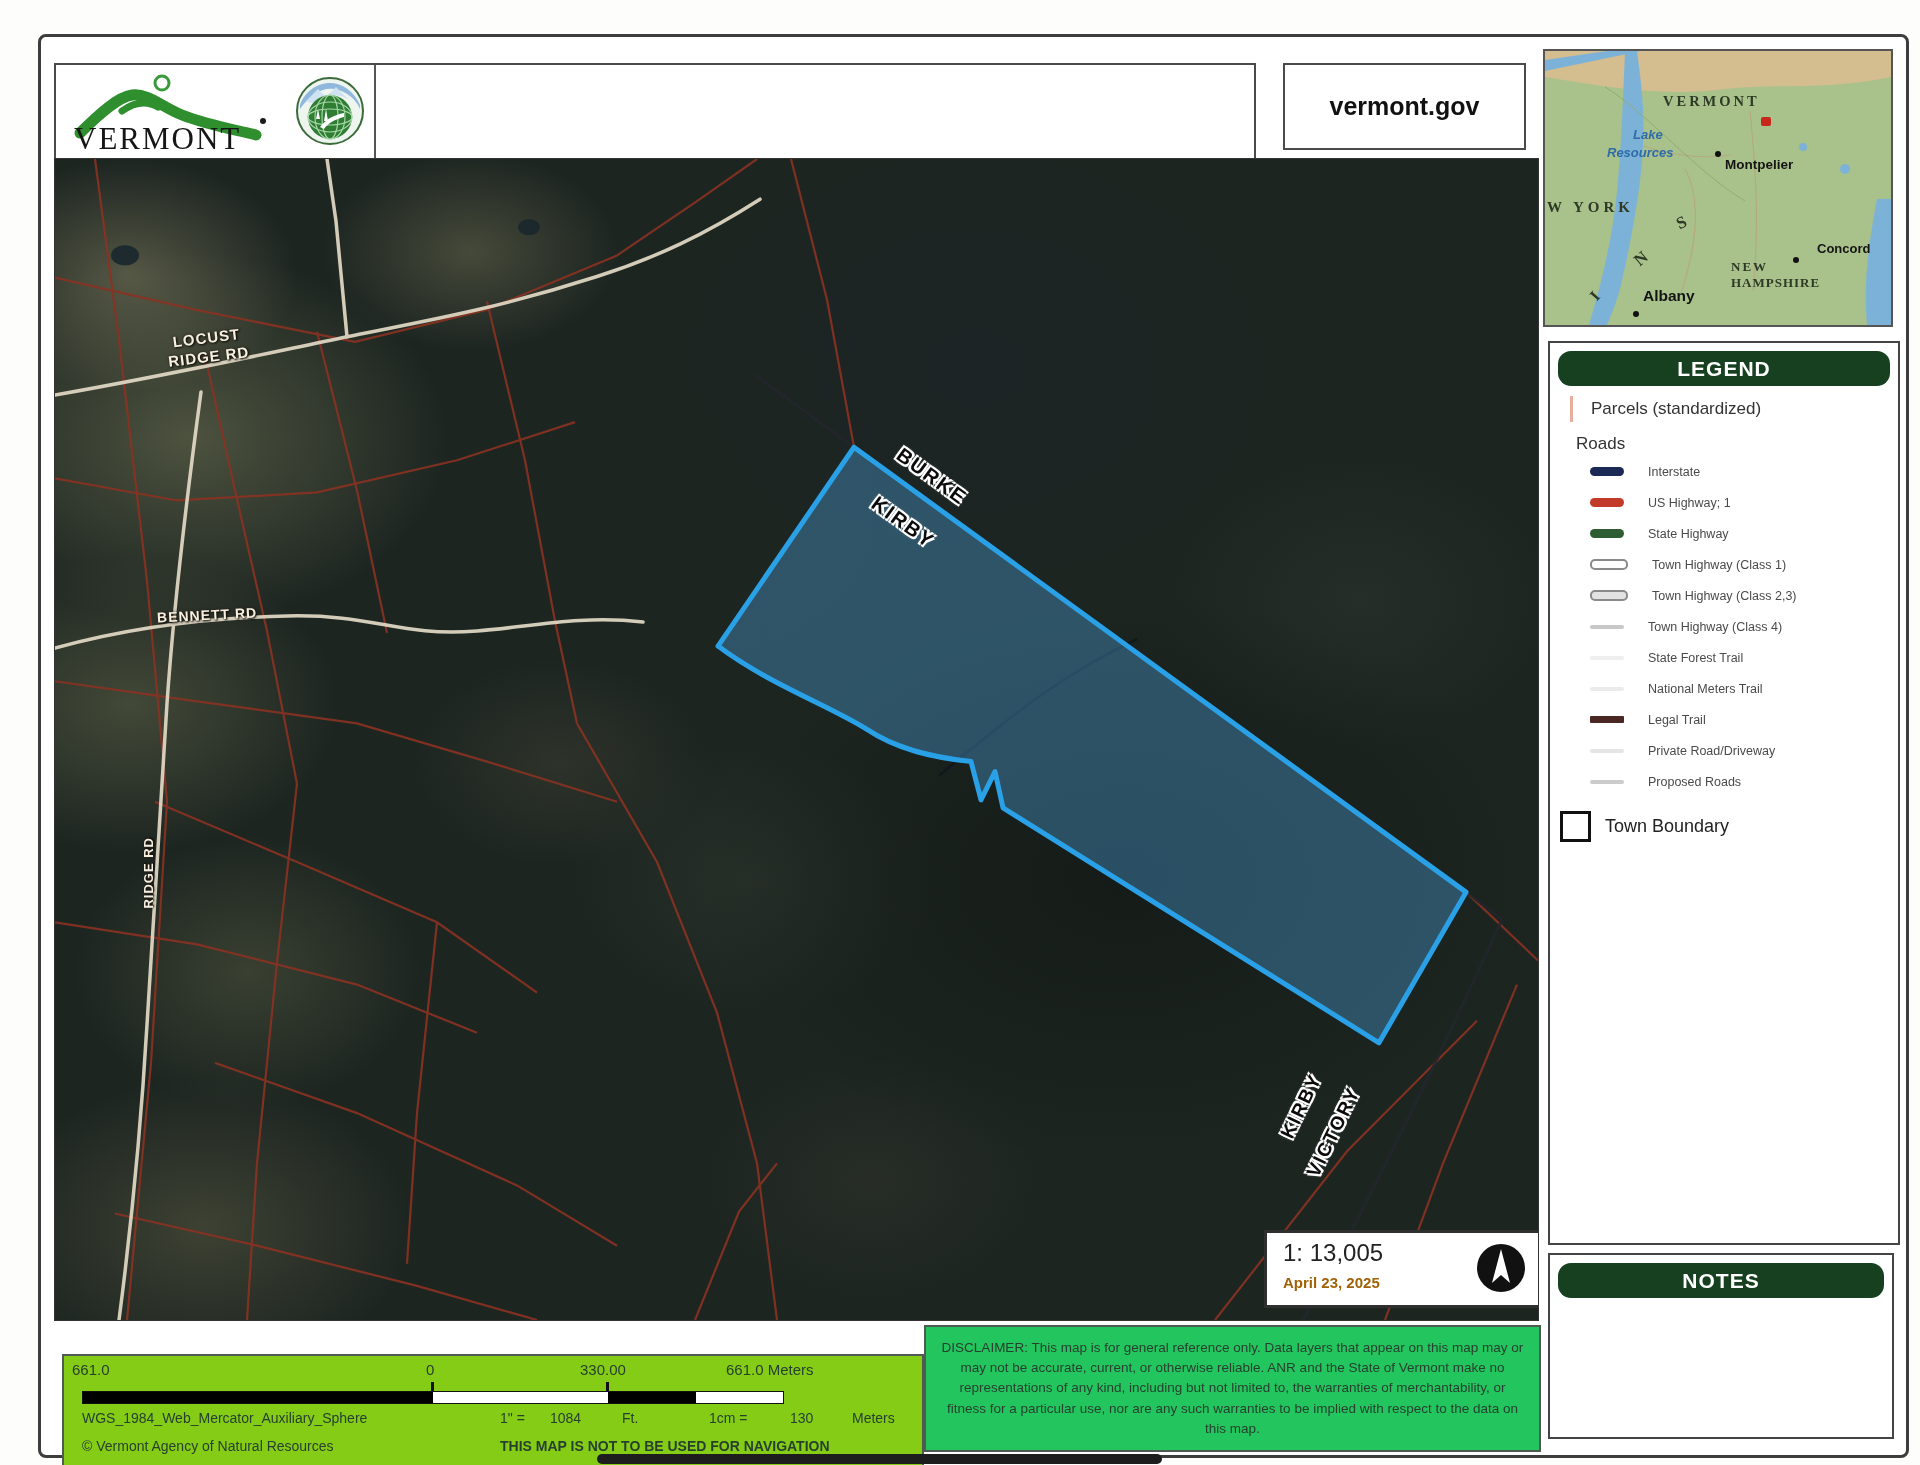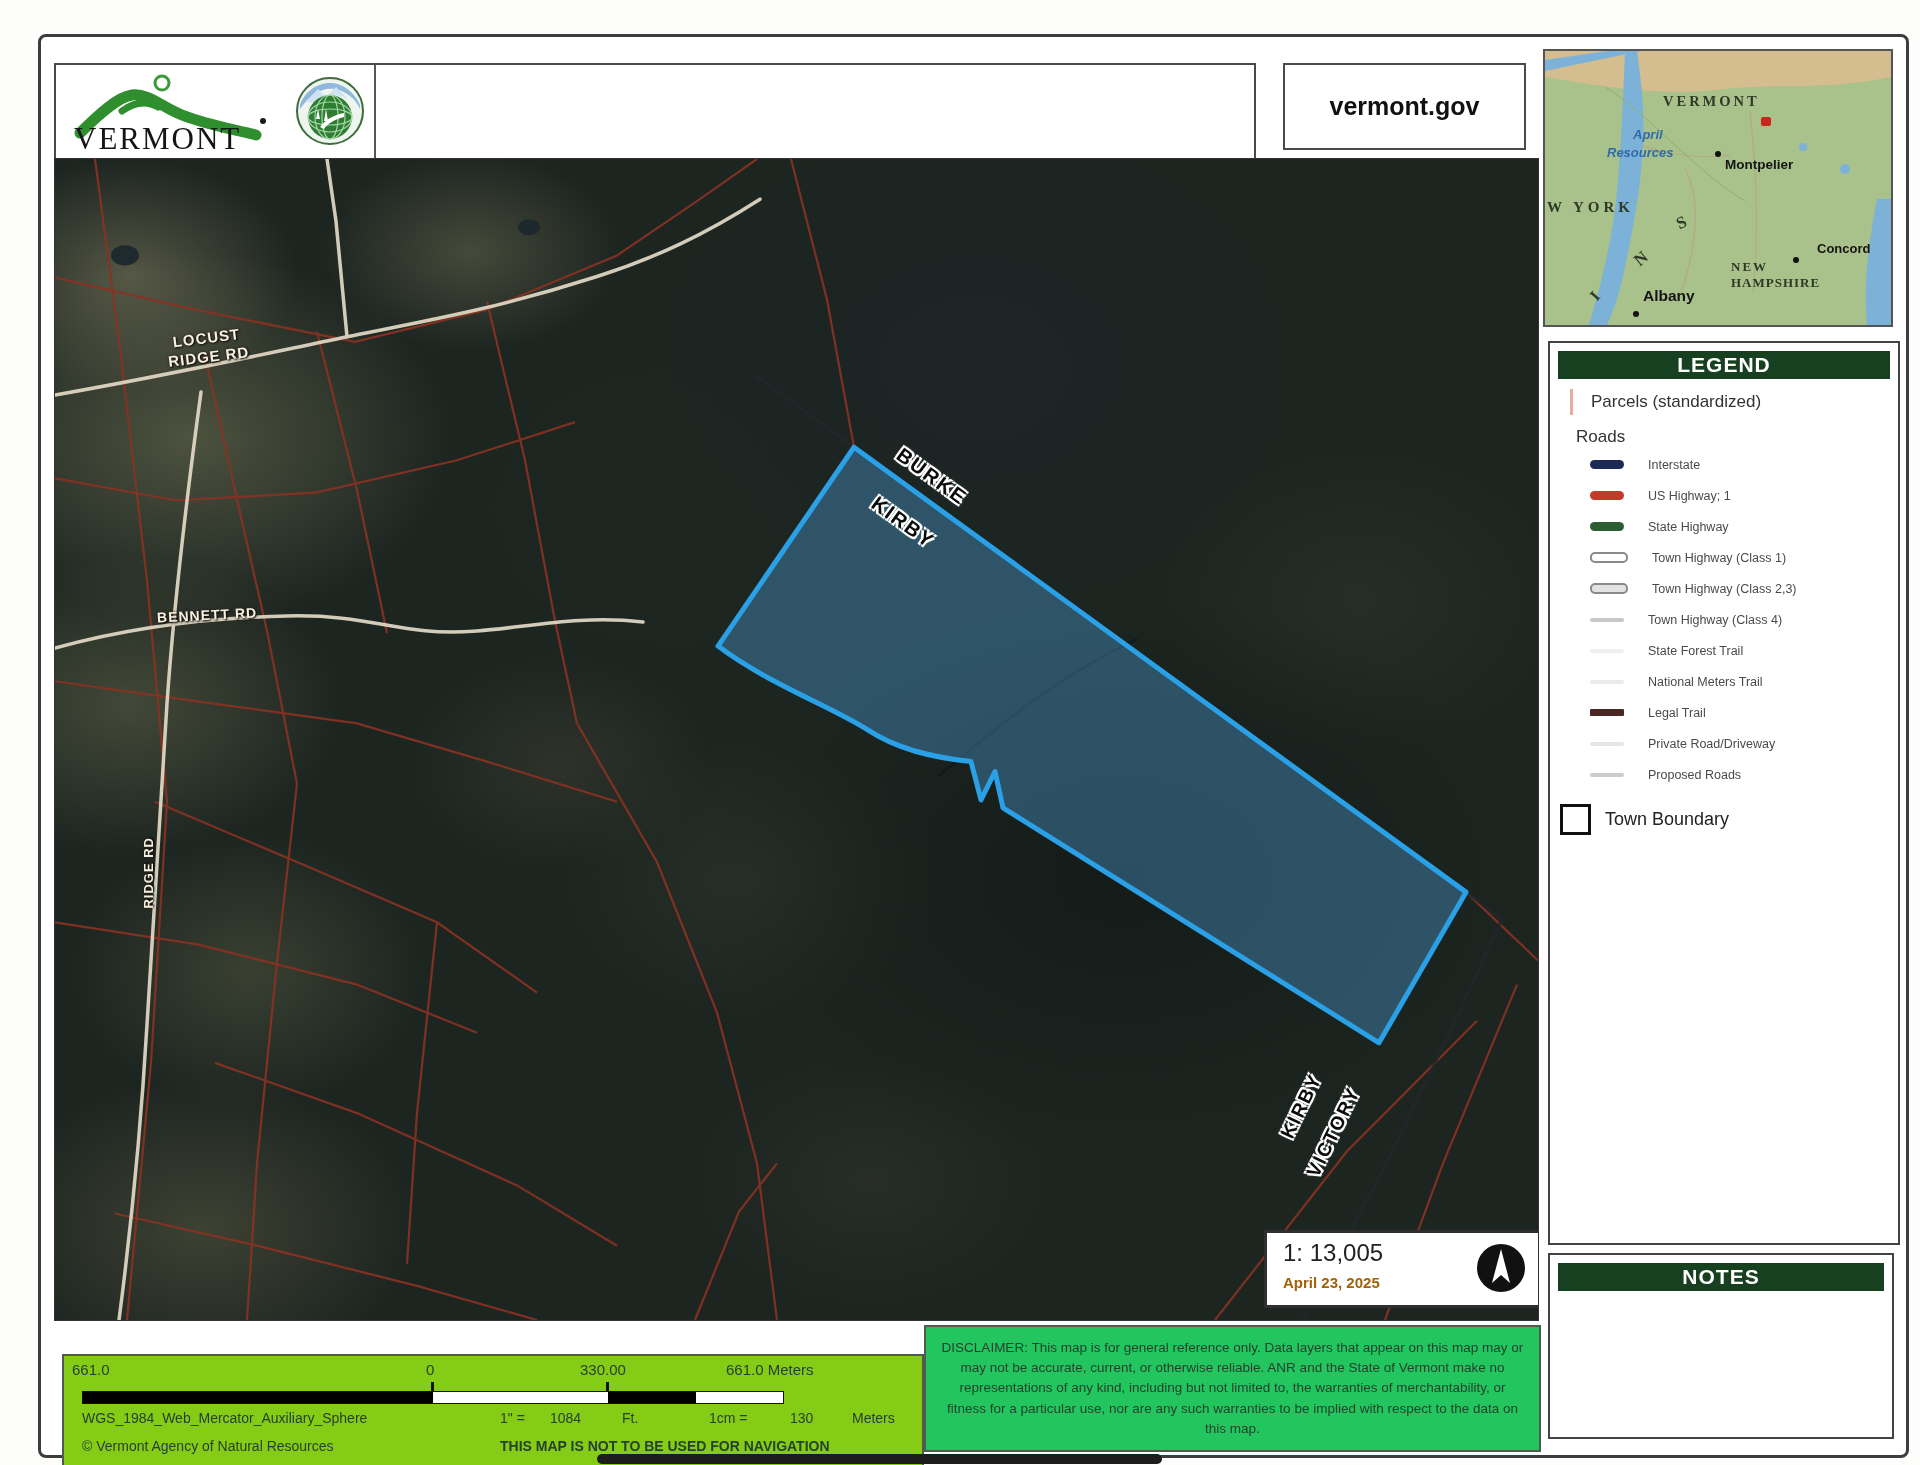--- a/index.html
+++ b/index.html
@@ -55,22 +55,22 @@
   .road-label{position:absolute;font-size:15px;font-weight:bold;color:#f6f0e1;letter-spacing:1px;
         text-shadow:0 0 3px #2c2016,1px 1px 2px #000;white-space:nowrap;line-height:1.25;}
   .scale-box{position:absolute;left:1209px;top:1071px;width:272px;height:72px;background:#fff;
         border:3px solid #2f2f2f;}
   .scale-ratio{position:absolute;left:16px;top:6px;font-size:24px;color:#222;}
   .scale-date{position:absolute;left:16px;top:41px;font-size:15px;font-weight:bold;color:#a16207;}
   .north-arrow{position:absolute;right:12px;top:9px;width:52px;height:52px;}
   
   .legend{position:absolute;left:1548px;top:341px;width:348px;height:900px;background:#fff;
         border:2px solid #444;}
-  .panel-header{margin:8px;height:28px;background:#16401f;color:#fff;display:flex;align-items:center;
-        justify-content:center;font-size:21px;font-weight:bold;letter-spacing:1px;}
+  .panel-header{margin:8px;height:35px;background:#16401f;color:#fff;display:flex;align-items:center;
+        justify-content:center;font-size:21px;font-weight:bold;letter-spacing:1px;border-radius:13px;}
   .legend-row{display:flex;align-items:center;margin:10px 10px 0 14px;}
   .parcel-swatch{width:3px;height:26px;background:#e7ae9f;margin:0 18px 0 6px;}
   .big-label{font-size:17px;color:#333;}
   .roads-heading{margin:12px 0 2px 26px;font-size:17px;color:#333;}
   .road-item{display:flex;align-items:center;height:31px;margin-left:40px;}
   .road-swatch{width:34px;height:9px;border-radius:5px;margin-right:24px;flex:none;}
   .road-swatch.cased{border:2px solid #8a8a8a;height:7px;}
   .road-swatch.thin{height:4px;border-radius:2px;}
   .road-swatch.bar{height:7px;border-radius:1px;}
   .road-swatch.faint{opacity:.75;}
@@ -143,21 +143,21 @@
       <circle cx="258" cy="96" r="4" fill="#7db2d8"></circle>
       <g stroke="#b9a47e" stroke-width="1.2" fill="none" opacity=".8">
         <path d="M140,118 C158,150 150,200 136,242"></path>
         <path d="M205,60 C210,110 215,170 208,240"></path>
         <path d="M98,95 C130,105 160,108 186,104"></path>
       </g>
       <path d="M60,36 C100,60 150,120 200,150" stroke="#8fae74" stroke-width="1" fill="none"></path>
     </svg>
     <div class="lbl state" style="left:118px;top:42px;font-size:14.5px;letter-spacing:3px;">VERMONT</div>
     <div class="marker" style="left:216px;top:66px;"></div>
-    <div class="lbl water" style="left:88px;top:76px;font-size:13px;">April</div>
+    <div class="lbl water" style="left:88px;top:76px;font-size:13px;">Lake</div>
     <div class="lbl water" style="left:62px;top:94px;font-size:13px;">Resources</div>
     <div class="dot" style="left:170px;top:100px;"></div>
     <div class="lbl city" style="left:180px;top:106px;font-size:13.5px;">Montpelier</div>
     <div class="lbl state" style="left:2px;top:148px;font-size:15px;letter-spacing:4px;">W YORK</div>
     <div class="lbl state" style="left:132px;top:162px;font-size:17px;transform:rotate(-25deg);">S</div>
     <div class="lbl state" style="left:90px;top:198px;font-size:17px;transform:rotate(-40deg);">N</div>
     <div class="lbl state" style="left:47px;top:236px;font-size:16px;transform:rotate(-48deg);">I</div>
     <div class="dot" style="left:248px;top:206px;"></div>
     <div class="lbl city" style="left:272px;top:190px;font-size:13px;">Concord</div>
     <div class="lbl state" style="left:186px;top:208px;font-size:13px;letter-spacing:2px;">NEW</div>

